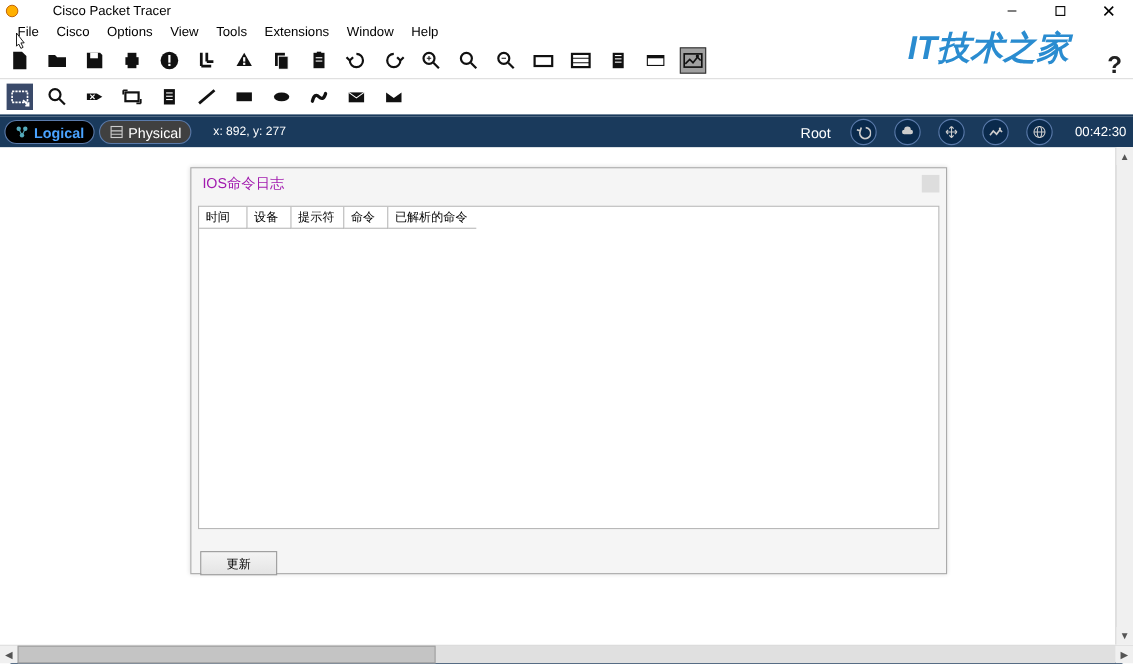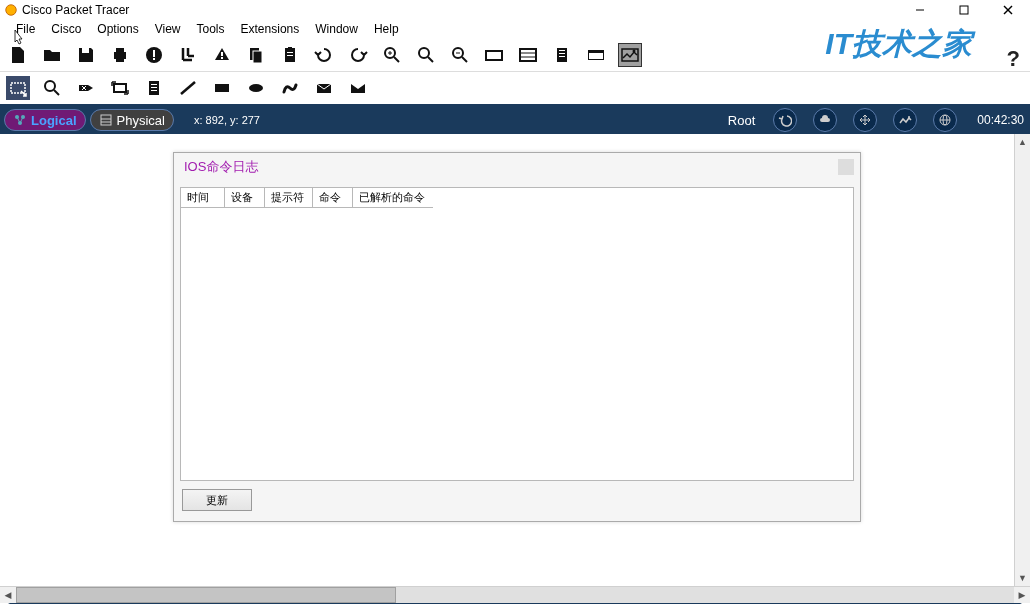--- a/index.html
+++ b/index.html
@@ -1,18 +1,18 @@
 <!DOCTYPE html>
 <html><head>
 <meta charset="utf-8">
 <style>
   * { box-sizing: border-box; margin: 0; padding: 0; font-family: Arial, sans-serif; }
   body { width: 1030px; height: 604px; background: #fff; overflow: hidden; position: relative; }
 
-  .titlebar { height: 20px; display: flex; align-items: center; padding: 0 4px; font-size: 12px; position: relative; }
+  .titlebar { height: 20px; display: flex; align-items: center; padding: 0 4px; font-size: 12px; position: relative; gap: 26px; }
   .titlebar .app-icon { width: 14px; height: 14px; margin-right: 4px; }
   .titlebar .win-controls { position: absolute; right: 0; top: 0; display: flex; }
   .titlebar .win-btn { width: 44px; height: 20px; display: flex; align-items: center; justify-content: center; font-size: 12px; }
   .titlebar .win-btn svg { stroke: #000; }
 
   .menubar { height: 18px; display: flex; align-items: center; padding-left: 8px; font-size: 12px; gap: 0; position: relative; }
   .menubar .menu-item { padding: 2px 8px; cursor: default; }
 
   .watermark { position: absolute; right: 58px; top: 24px; font-size: 30px; font-weight: bold; color: #2a8cd0; font-style: italic; letter-spacing: 0px; z-index: 5; }
 
@@ -21,35 +21,35 @@
   .toolbar1 { height: 34px; display: flex; align-items: center; padding: 2px 6px; gap: 10px; border-bottom: 1px solid #ddd; }
   .toolbar2 { height: 34px; display: flex; align-items: center; padding: 2px 6px; gap: 10px; border-bottom: 2px solid #1a3a5c; }
 
   .tb-btn { width: 24px; height: 24px; display: flex; align-items: center; justify-content: center; cursor: pointer; }
   .tb-btn.sel { background: #a0a0a0; border: 1px solid #333; }
   .tb-btn.pressed { background: #3a4a6a; color: #fff; }
   .tb-btn svg { width: 20px; height: 20px; }
 
   .viewbar { height: 28px; background: #1a3a5c; display: flex; align-items: center; padding: 0 4px; color: #fff; font-size: 13px; position: relative; }
   .viewtab { display: flex; align-items: center; background: #404040; border: 1px solid #5a7aaa; border-radius: 12px; height: 22px; padding: 0 8px; margin-right: 4px; gap: 4px; cursor: pointer; }
-  .viewtab.active { background: #701a75; }
+  .viewtab.active { background: #000000; }
   .viewtab.active .viewtab-text { color: #4aa3ff; font-weight: bold; }
   .coord { margin-left: 16px; font-size: 11px; }
   .vb-right { position: absolute; right: 6px; display: flex; align-items: center; gap: 16px; text-align: right; }
   .vb-ctrl { width: 24px; height: 24px; border-radius: 12px; background: #0a2a4c; border: 1px solid #5a7aaa; display: flex; align-items: center; justify-content: center; cursor: pointer; }
   .vb-time { font-size: 12px; margin-left: 4px; }
 
   .workspace { position: relative; height: 452px; background: #fff; }
   .vscroll { position: absolute; right: 0; top: 0; width: 16px; height: 100%; background: #f0f0f0; border-left: 1px solid #d0d0d0; }
   .vscroll .sarrow { height: 16px; background: #f0f0f0; display: flex; align-items: center; justify-content: center; font-size: 9px; color: #555; }
 
   .dialog { position: absolute; left: 173px; top: 18px; width: 688px; height: 370px; background: #f5f5f5; border: 1px solid #aaa; box-shadow: 0 0 4px rgba(0,0,0,0.15); }
   .dlg-title { height: 28px; display: flex; align-items: center; padding: 0 10px; font-size: 13px; color: #a21caf; position: relative; }
   .dlg-close { position: absolute; right: 6px; top: 6px; width: 16px; height: 16px; background: #ddd; display: flex; align-items: center; justify-content: center; font-size: 10px; color: #888; cursor: pointer; }
-  .dlg-body { margin: 6px 6px 4px 6px; height: 294px; background: #fff; border: 1px solid #b8b8b8; }
+  .dlg-body { margin: 6px 6px 16px 6px; height: 294px; background: #fff; border: 1px solid #b8b8b8; }
   .dlg-table-head { display: flex; height: 20px; font-size: 11px; }
   .dlg-th { border-right: 1px solid #b8b8b8; border-bottom: 1px solid #b8b8b8; padding: 2px 6px; display: flex; align-items: center; }
   .dlg-btn-row { display: flex; padding: 4px 8px 6px; }
   .dlg-btn { width: 70px; height: 22px; background: linear-gradient(#f4f4f4, #e4e4e4); border: 1px solid #999; font-size: 11px; display: flex; align-items: center; justify-content: center; cursor: pointer; }
 
   .hscroll { height: 16px; background: #f0f0f0; display: flex; align-items: center; border-top: 1px solid #d0d0d0; }
   .hscroll .sarrow { width: 16px; height: 16px; background: #f0f0f0; display: flex; align-items: center; justify-content: center; font-size: 9px; color: #555; }
   .hscroll .htrack { flex: 1; height: 16px; background: #e0e0e0; position: relative; }
   .hscroll .hthumb { position: absolute; left: 0; top: 0; height: 16px; width: 380px; background: #c4c4c4; border: 1px solid #a0a0a0; }
 

